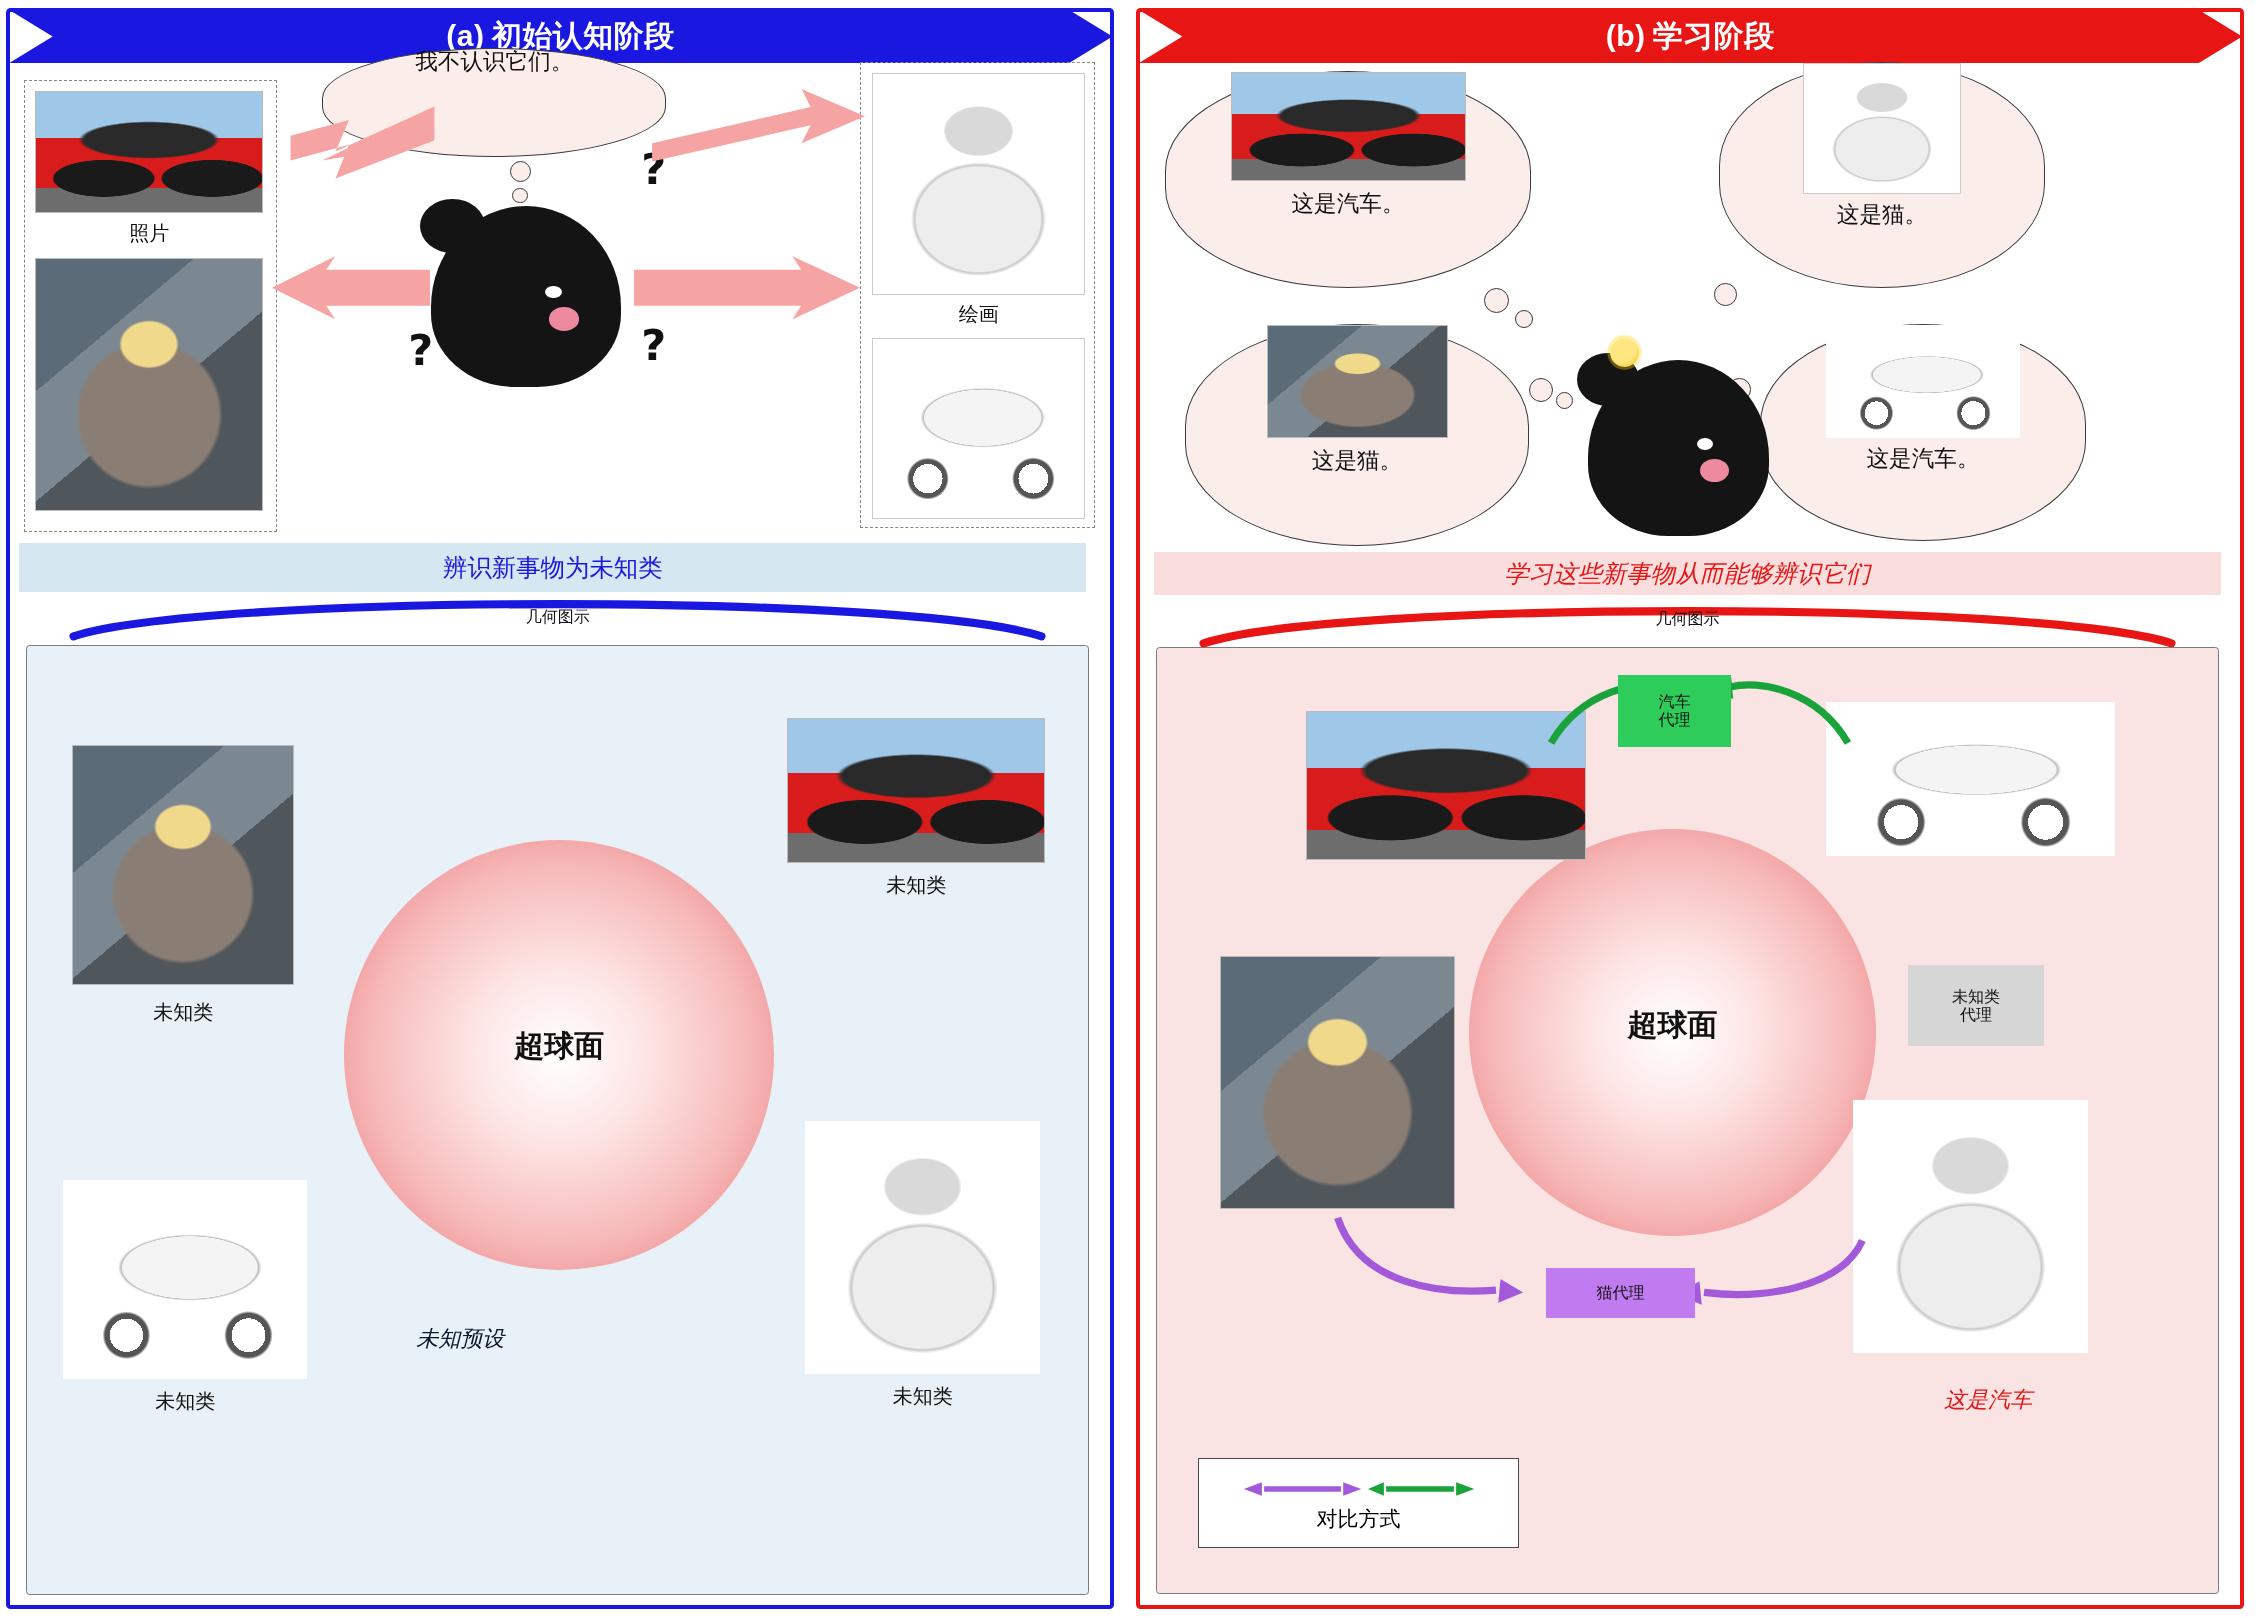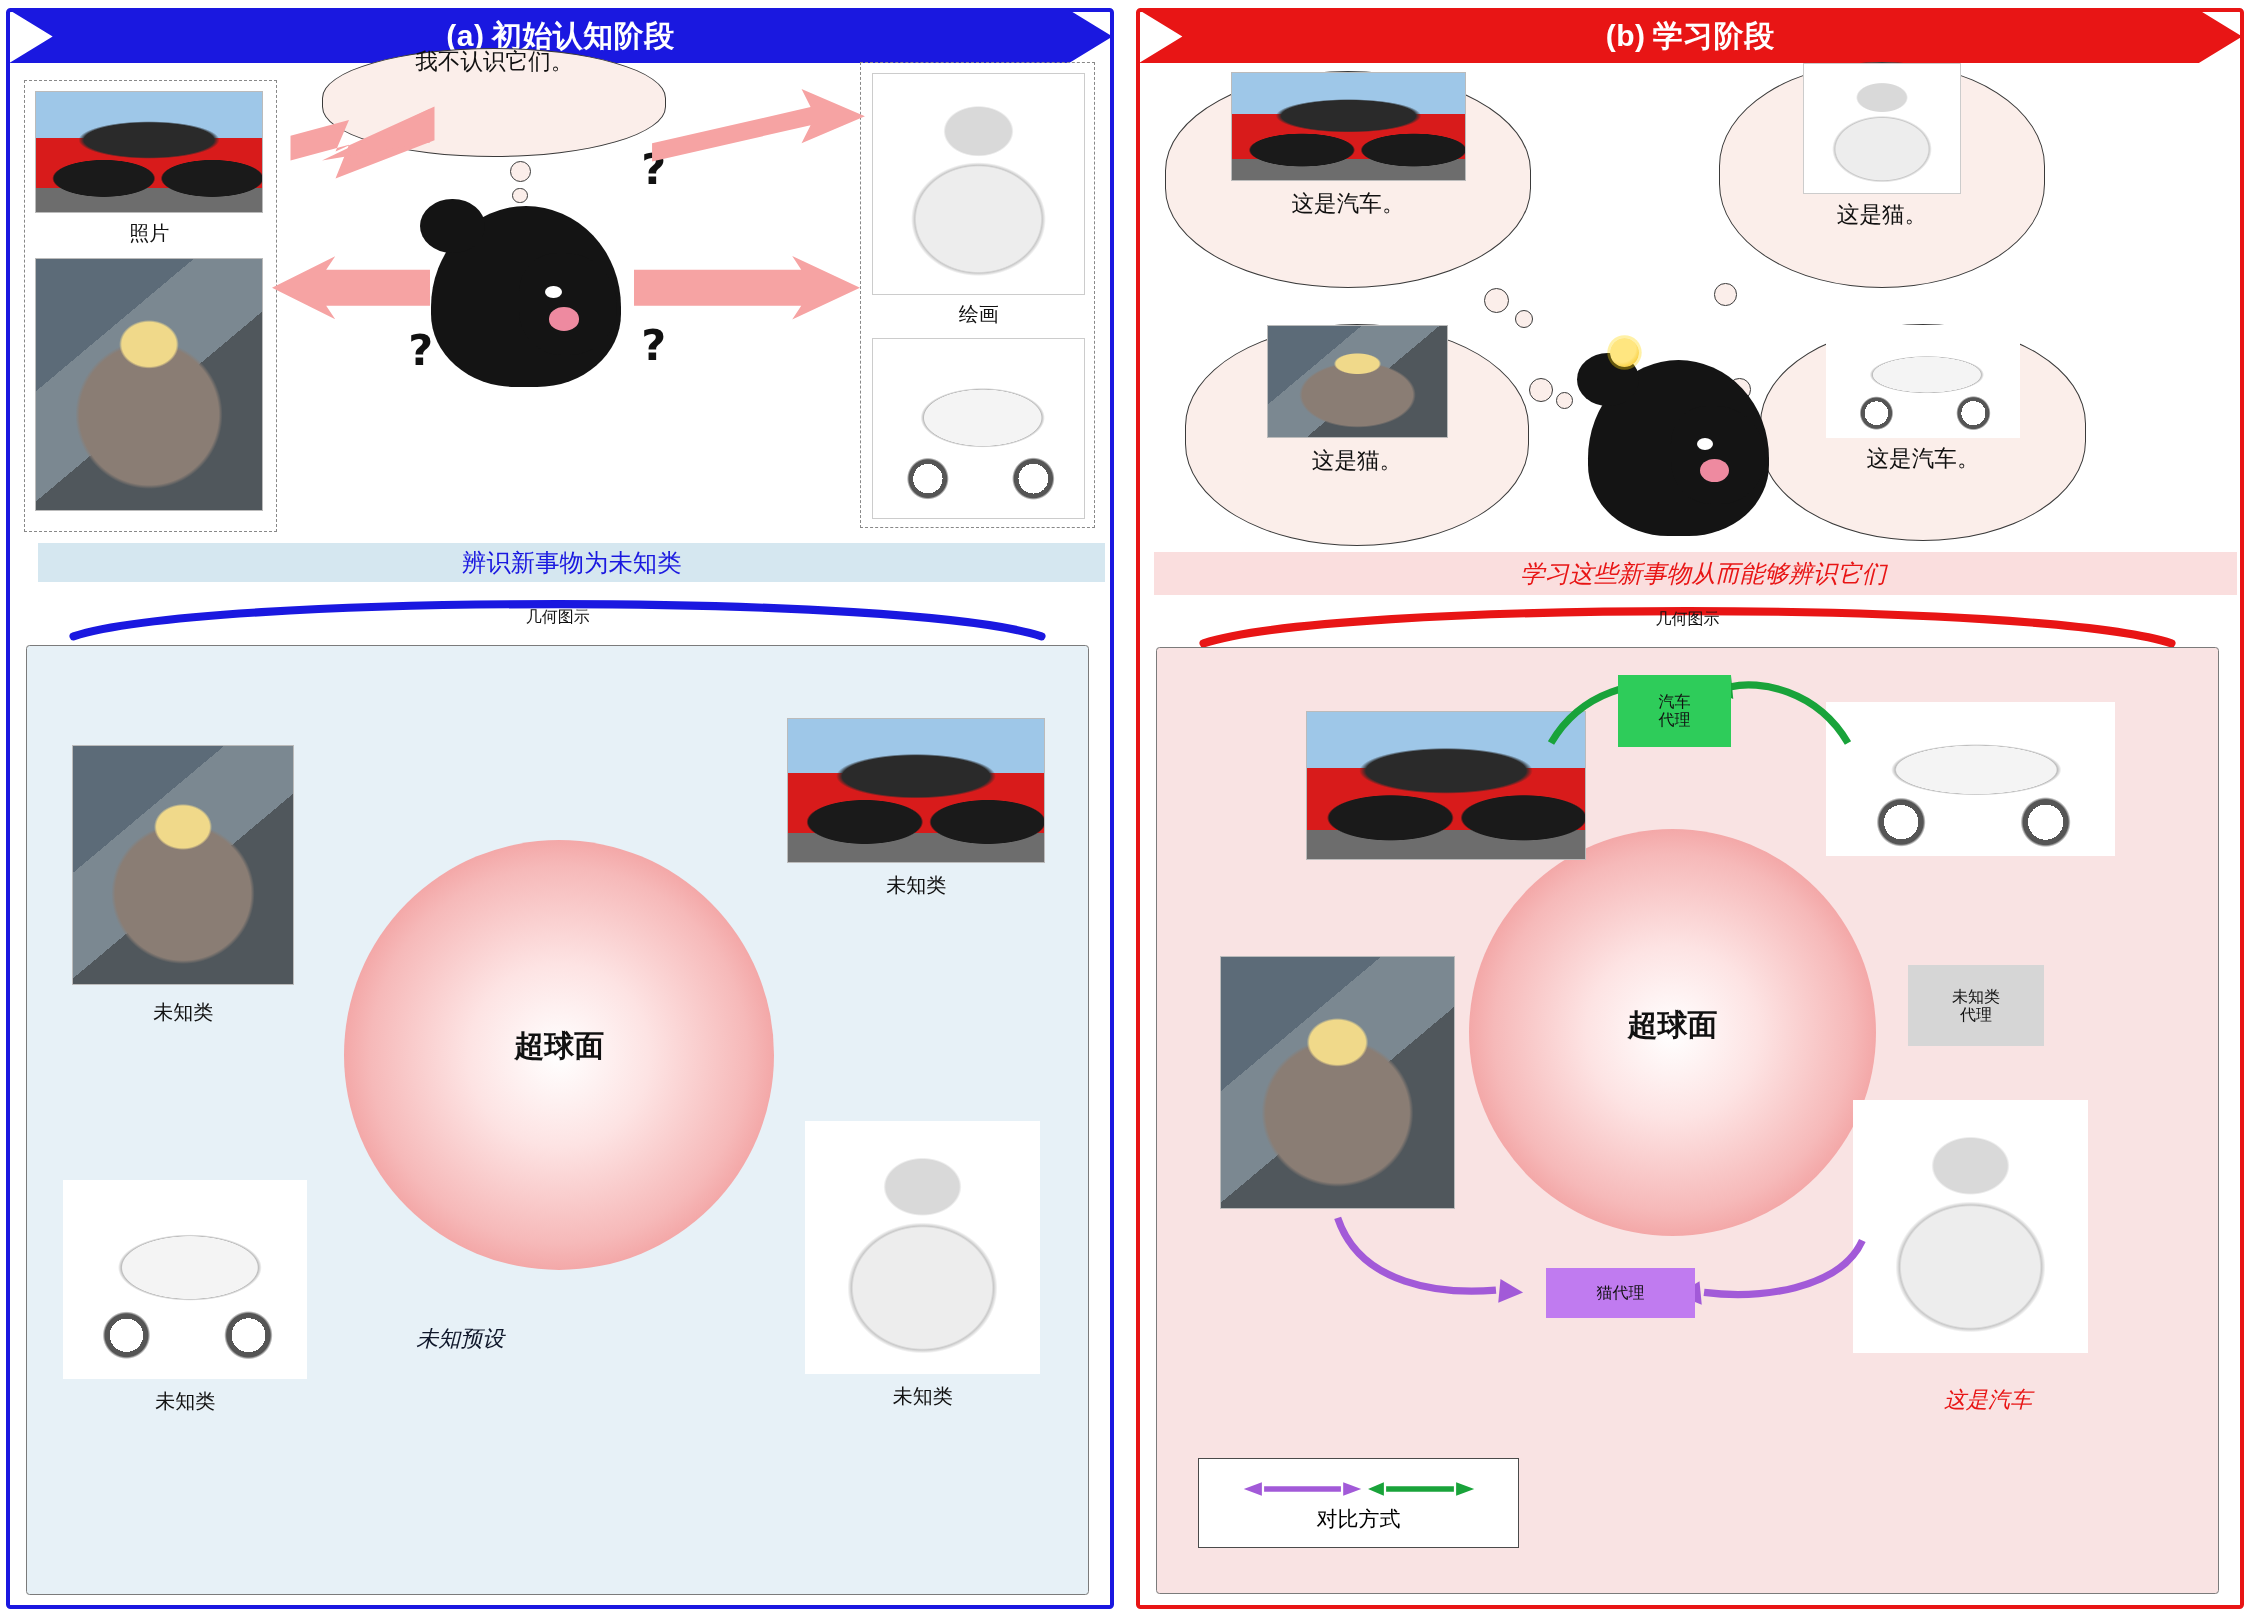--- a/index.html
+++ b/index.html
@@ -279,21 +279,21 @@
     <svg class="fat-arrow" style="left:642px; top:77px; width:213px; height:77px;" viewBox="0 0 470 170">
       <polygon points="0,120 350,40 330,0 470,60 330,120 350,80 0,160" fill="#f6a3a3"></polygon>
     </svg>
     <svg class="fat-arrow" style="left:262px; top:244px; width:158px; height:68px;" viewBox="0 0 350 150">
       <polygon points="350,30 120,30 140,0 0,70 140,140 120,110 350,110" fill="#f6a3a3"></polygon>
     </svg>
     <svg class="fat-arrow" style="left:624px; top:244px; width:226px; height:68px;" viewBox="0 0 500 150">
       <polygon points="0,30 370,30 350,0 500,70 350,140 370,110 0,110" fill="#f6a3a3"></polygon>
     </svg>
 
-    <div class="strip strip-a" style="left:28px; top:531px; width:1067px; height:39px;font-family:Liberation Serif, serif;">辨识新事物为未知类</div>
+    <div class="strip strip-a" style="left:9px; top:531px; width:1067px; height:49px;font-family:Liberation Serif, serif;">辨识新事物为未知类</div>
 
     <svg class="brace" style="left:59px; top:579px; width:977px; height:50px;" viewBox="0 0 2160 110">
       <path d="M10,100 C 300,5 1860,5 2150,100" stroke="#1a18e0" stroke-width="18" fill="none" stroke-linecap="round"></path>
     </svg>
     <div class="geo-label" style="left:421px; top:595px; width:253px;">几何图示</div>
 
     <div class="geo-box geo-a" style="left:16px; top:633px; width:1063px; height:950px;">
       <div class="sphere" style="left:317px; top:194px; width:430px; height:430px;"></div>
       <div class="sphere-label" style="left:317px; top:380px; width:430px;">超球面</div>
 
@@ -348,21 +348,21 @@
 
     <div class="head" style="left:448px; top:348px; width:181px; height:176px;">
       <div class="hair"></div>
       <div class="bun"></div>
       <div class="face"></div>
       <div class="eye"></div>
       <div class="cheek"></div>
     </div>
     <div class="bulb" style="left:470px; top:326px;"></div>
 
-    <div class="strip strip-b" style="left:13.6px; top:540px; width:1067px; height:43px;padding-left:16px;">学习这些新事物从而能够辨识它们</div>
+    <div class="strip strip-b" style="left:13.6px; top:540px; width:1067px; height:43px;">学习这些新事物从而能够辨识它们</div>
 
     <svg class="brace" style="left:59px; top:586px; width:977px; height:50px;" viewBox="0 0 2160 110">
       <path d="M10,100 C 300,5 1860,5 2150,100" stroke="#e81515" stroke-width="18" fill="none" stroke-linecap="round"></path>
     </svg>
     <div class="geo-label" style="left:421px; top:597px; width:253px;">几何图示</div>
 
     <div class="geo-box geo-b" style="left:16px; top:635px; width:1063px; height:947px;">
       <div class="sphere" style="left:312px; top:181px; width:407px; height:407px;"></div>
       <div class="sphere-label" style="left:312px; top:357px; width:407px;">超球面</div>
 

